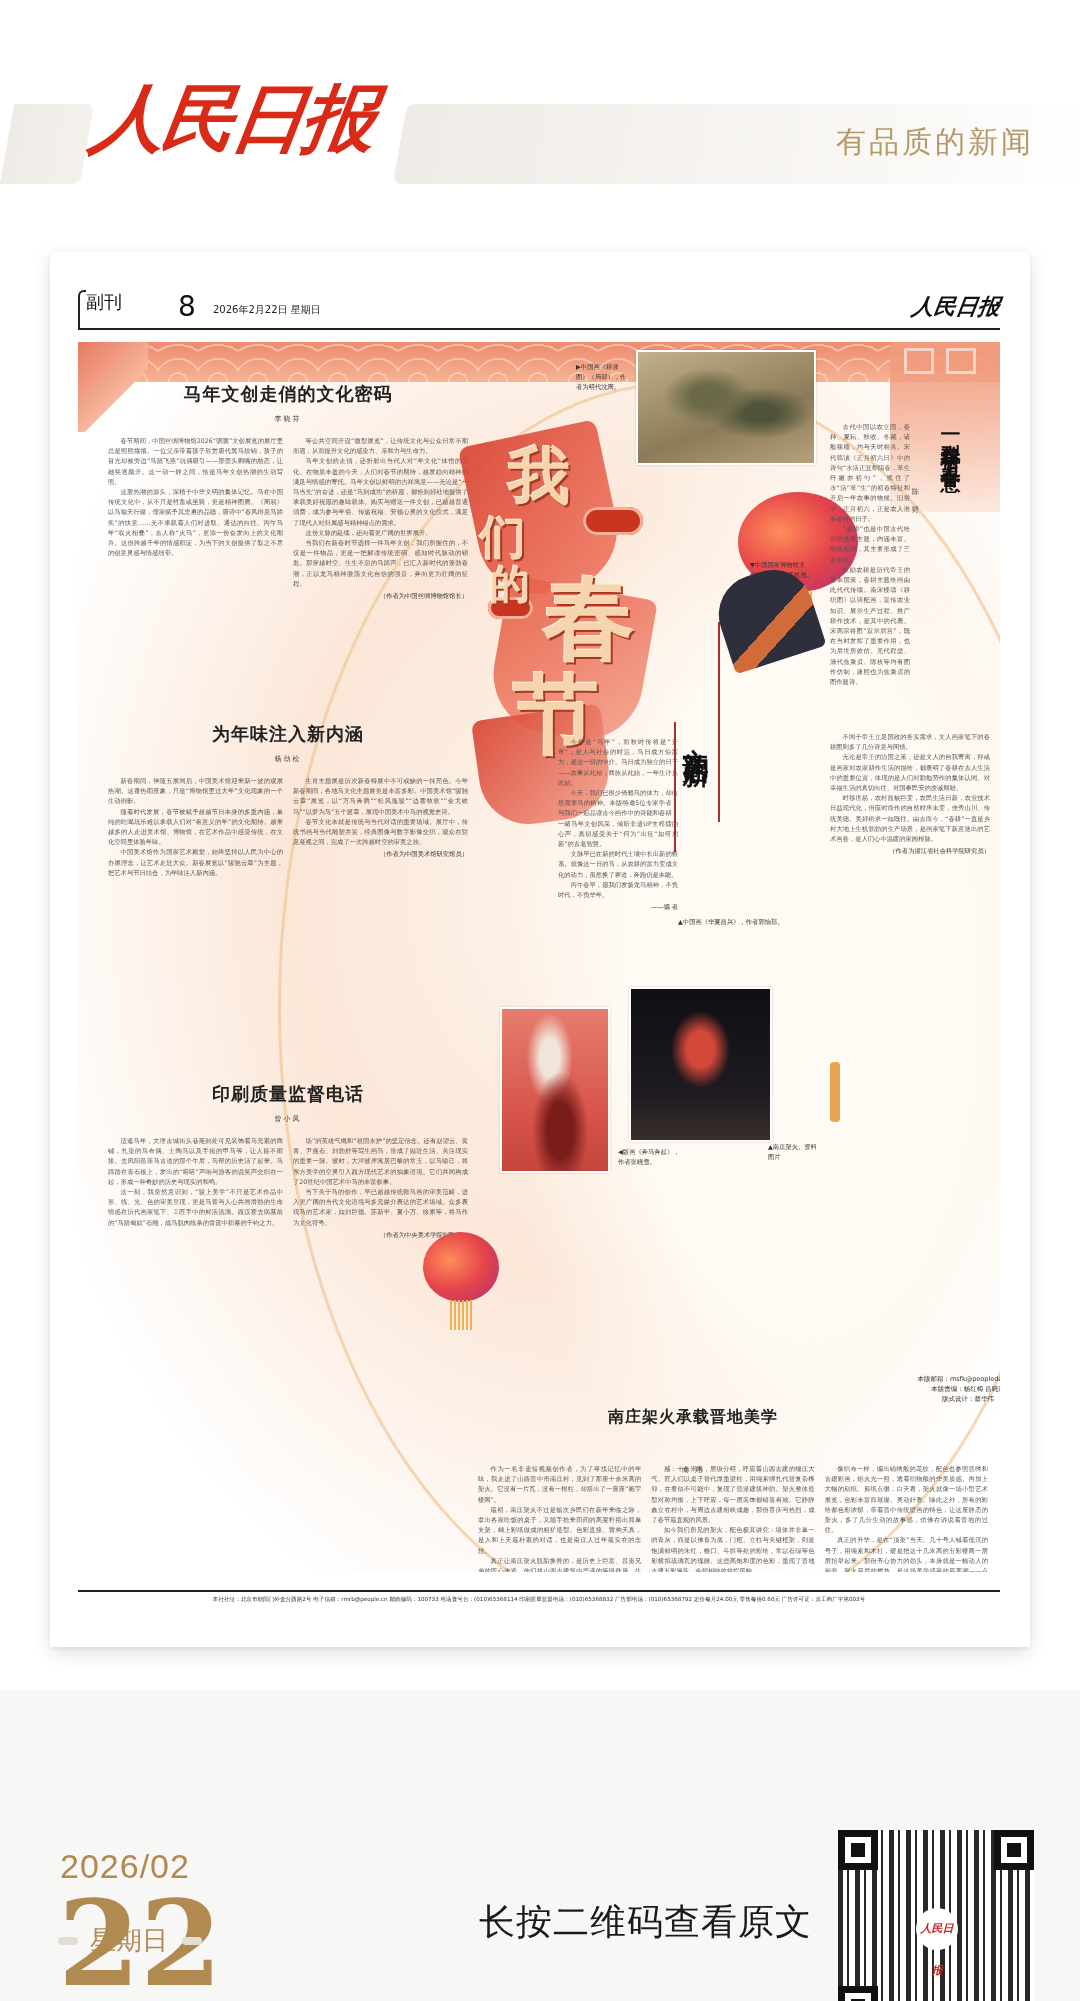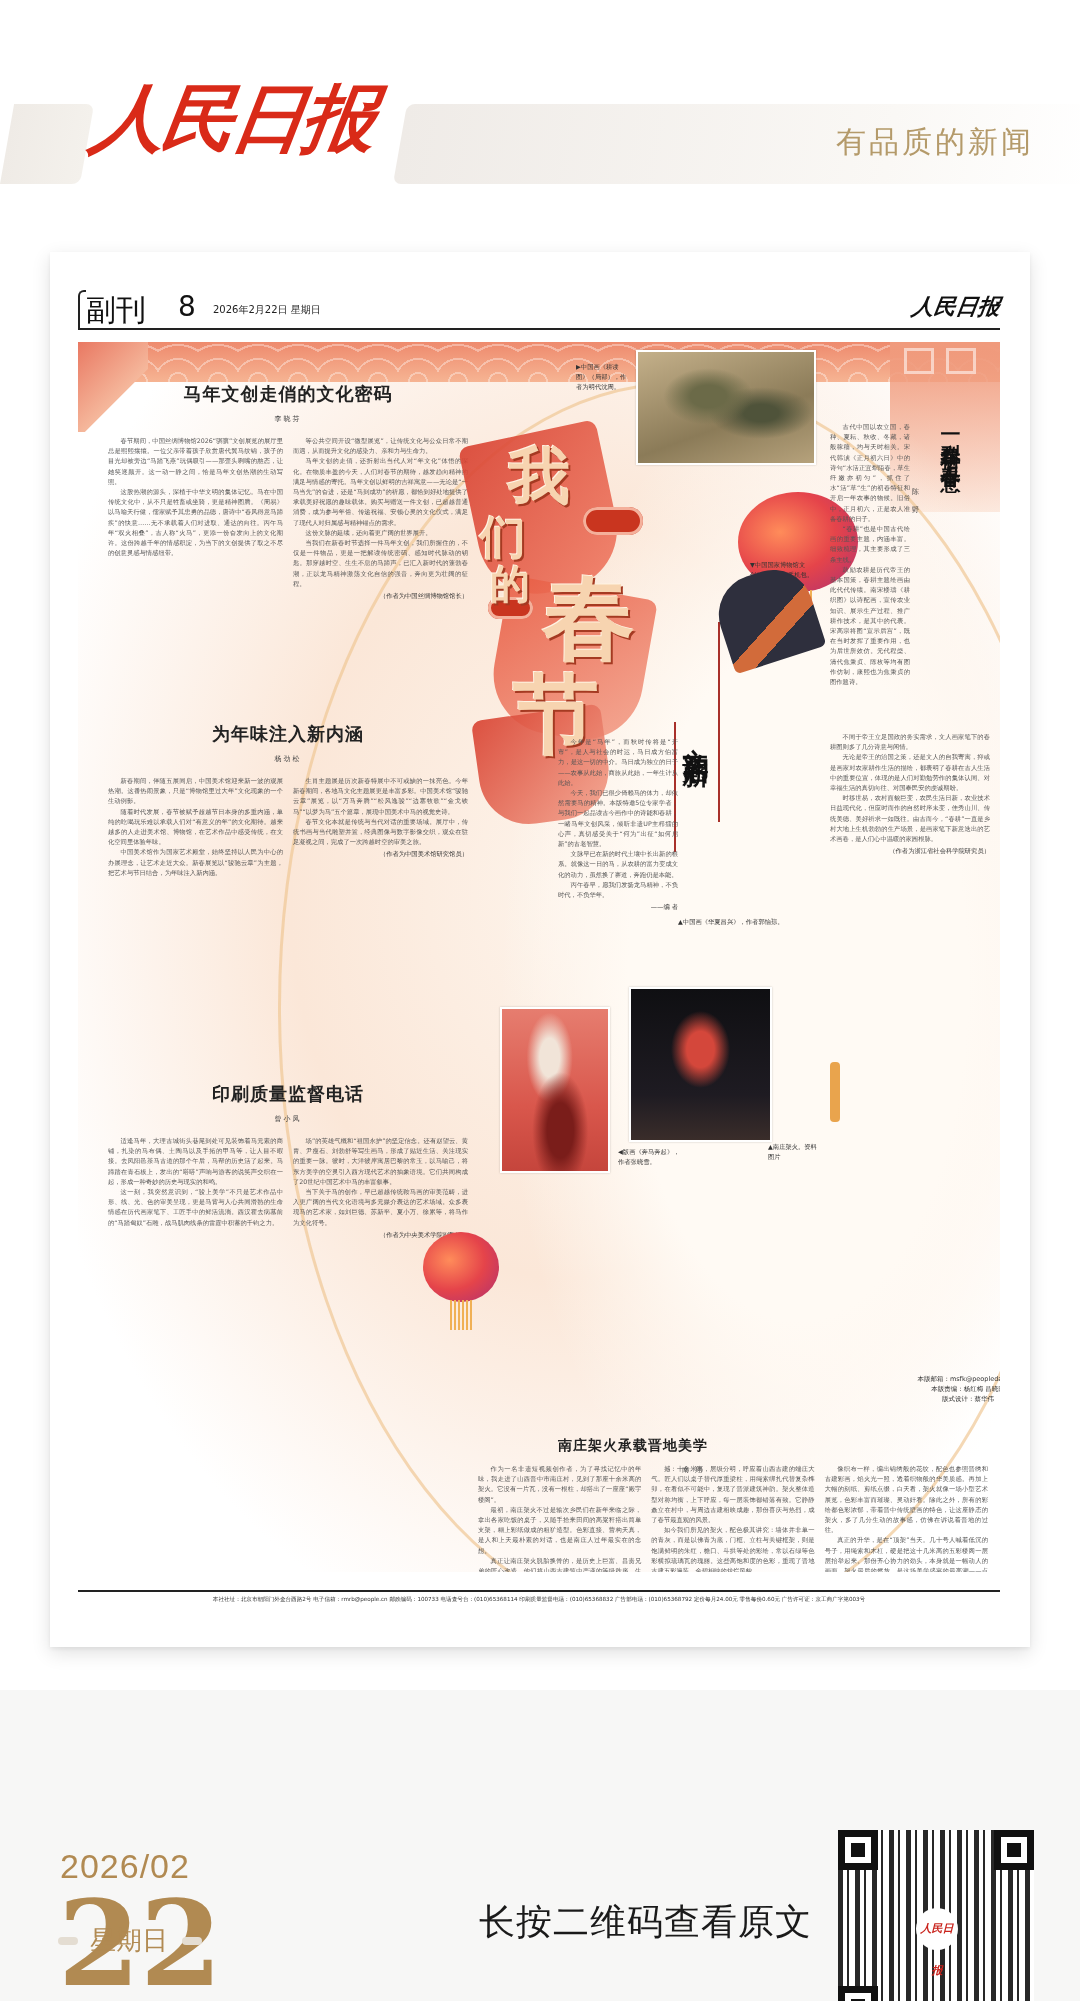--- a/index.html
+++ b/index.html
@@ -13,21 +13,21 @@
   .brand-logo { position: absolute; left: 92px; top: 70px; font-family: "DejaVu Serif", serif; font-size: 74px; font-weight: bold; font-style: italic; color: #d92a18; letter-spacing: -4px; transform: skewX(-8deg); }
   .brand-slogan { position: absolute; right: 46px; top: 122px; font-size: 30px; color: #b49a6a; letter-spacing: 3px; font-family: "DejaVu Sans", sans-serif; }
 
   
   .paper-shadow { position: absolute; left: 50px; top: 252px; width: 980px; height: 1395px; background: #fff; box-shadow: 0 6px 18px rgba(0,0,0,0.12), 0 2px 4px rgba(0,0,0,0.06); }
   .paper-shadow-2 { position: absolute; left: 62px; top: 1600px; width: 956px; height: 40px; background: linear-gradient(#e6e6e6,#f3f3f3); }
   .paper { position: absolute; left: 58px; top: 260px; width: 964px; height: 1380px; background: #fff; }
 
   .masthead { position: absolute; left: 20px; top: 30px; width: 922px; height: 40px; border-bottom: 2px solid #222; }
   .mast-bracket { position: absolute; left: 0; top: 0; width: 8px; height: 38px; border-left: 2px solid #222; border-top: 2px solid #222; border-radius: 6px 0 0 0; }
-  .mast-section { position: absolute; left: 8px; top: 0; font-size: 30px; font-family: Liberation Serif, serif; color: #111; }
+  .mast-section { position: absolute; left: 8px; top: 0; font-size: 18px; font-family: Liberation Serif, serif; color: #111; }
   .mast-page { position: absolute; left: 100px; top: 0; font-size: 28px; font-family: "DejaVu Sans", sans-serif; color: #111; }
   .mast-date { position: absolute; left: 135px; top: 13px; font-size: 10px; font-family: "DejaVu Sans", sans-serif; color: #222; }
   .mast-logo { position: absolute; right: 0; top: 2px; font-size: 22px; font-style: italic; font-weight: bold; color: #111; transform: skewX(-8deg); }
 
   .content { position: absolute; left: 20px; top: 82px; width: 922px; height: 1230px; background: radial-gradient(ellipse at 53% 45%, #fdf3ea 0%, #fbe7d8 40%, #fff 80%); overflow: hidden; }
   .pattern-top { position: absolute; left: 0; top: 0; width: 922px; height: 40px;
      background:
        repeating-radial-gradient(circle at 20px 40px, transparent 0 8px, rgba(255,255,255,0.35) 8px 10px, transparent 10px 14px),
        linear-gradient(180deg,#ee8a6d,#f6b493);
      background-size: 40px 40px, 100% 100%; }
@@ -81,21 +81,21 @@
   .caption { position: absolute; font-size: 6.3px; line-height: 10px; color: #333; font-family: "DejaVu Sans", sans-serif; }
 
   
   .lantern { position: absolute; border-radius: 50%; background: radial-gradient(ellipse at 35% 40%,#ff8c5a,#e5444a 50%,#b9336a 90%); }
   .lantern-cap { position: absolute; background: #e9a44d; }
   .lantern-tassel { position: absolute; background: repeating-linear-gradient(90deg,#f0b055 0 2px, transparent 2px 4px); }
   .bag { position: absolute; left: 642px; top: 230px; width: 95px; height: 90px; background: linear-gradient(150deg,#2e2f3d 0 55%, #d26b3a 55% 70%, #2e2f3d 70%); border-radius: 40px 40px 6px 6px; transform: rotate(-18deg); }
   .ra-title { position: absolute; left: 860px; top: 82px; writing-mode: vertical-rl; font-size: 20px; font-weight: bold; color: #111; letter-spacing: 3px; line-height: 26px; height: 300px; }
   .ra-byline { position: absolute; left: 832px; top: 140px; writing-mode: vertical-rl; font-size: 7px; color: #444; letter-spacing: 8px; }
 
-  .bottom-title { position: absolute; left: 480px; top: 1095px; width: 270px; text-align: left; font-weight: bold; font-size: 14px; color: #222; letter-spacing: 1px; }
+  .bottom-title { position: absolute; left: 480px; top: 1065px; width: 270px; text-align: center; font-weight: bold; font-size: 16px; color: #222; letter-spacing: 1px; }
 
   .editor-box { position: absolute; left: 820px; top: 1032px; width: 140px; font-size: 6.5px; line-height: 10px; text-align: center; color: #333; font-family: "DejaVu Sans", sans-serif; }
 
   .footer-rule { position: absolute; left: 20px; top: 1330px; width: 922px; height: 2px; background: #222; }
   .footer-text { position: absolute; left: 20px; top: 1336px; width: 922px; font-size: 5.6px; color: #333; font-family: "DejaVu Sans", sans-serif; text-align: center; white-space: nowrap; overflow: hidden; }
 
   
   .share { position: absolute; left: 0; top: 1690px; width: 1080px; height: 311px; background: #f7f7f6; }
   .date-ym { position: absolute; left: 60px; top: 157px; font-size: 34px; font-family: "Liberation Sans", sans-serif; color: #b18a52; letter-spacing: 1px; }
   .date-day { position: absolute; left: 58px; top: 195px; font-size: 118px; font-family: "DejaVu Serif", serif; color: #b18a52; line-height: 1; font-weight: bold; }

